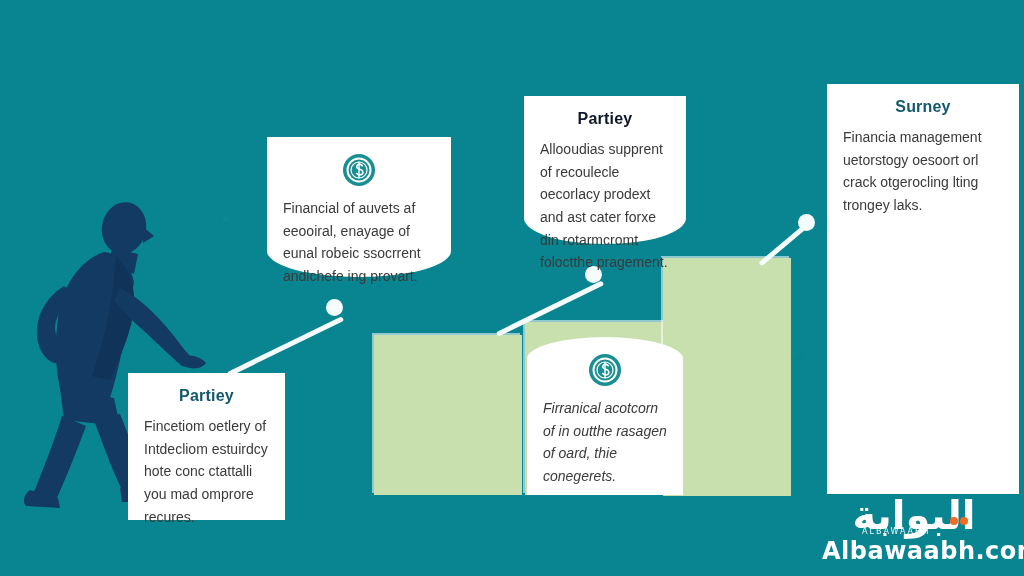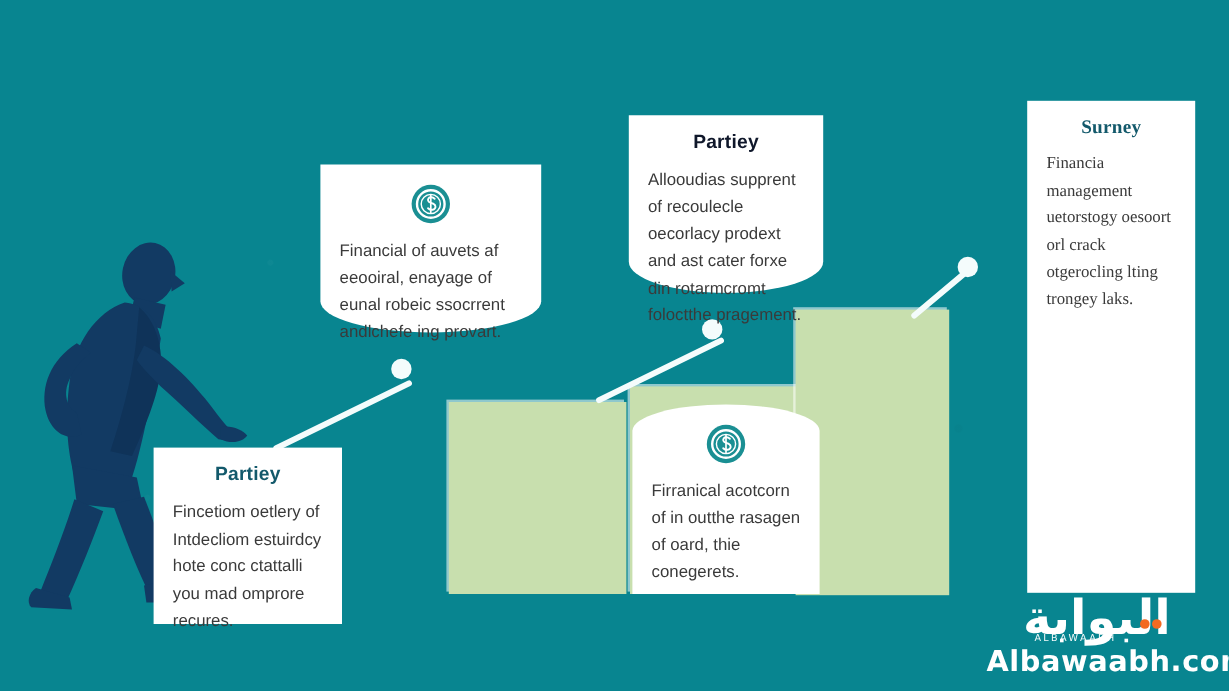--- a/index.html
+++ b/index.html
@@ -227,31 +227,31 @@
           <circle cx="17" cy="17" r="8" fill="none" stroke="#ffffff" stroke-width="1.2"></circle>
           <path d="M20.2 12.6c-1-1-2.2-1.4-3.4-1.2-1.6.3-2.4 1.6-2 2.9.3 1.1 1.5 1.6 2.9 2 1.5.4 2.8 1 3.1 2.3.4 1.5-.6 2.9-2.4 3.2-1.3.2-2.7-.3-3.7-1.3" fill="none" stroke="#ffffff" stroke-width="1.6" stroke-linecap="round"></path>
           <path d="M17 9.3v15.4" stroke="#ffffff" stroke-width="1.4" stroke-linecap="round"></path>
         </svg>
         <p class="card-body">Financial of auvets af eeooiral, enayage of eunal robeic ssocrrent andlchefe ing provart.</p>
       </div>
       <div class="card arch-bottom" style="left: 524px; top: 96px; width: 162px; height: 148px; background: rgb(255, 255, 255);">
         <div class="card-title" style="color: #0f172a;">Partiey</div>
         <p class="card-body">Allooudias supprent of recoulecle oecorlacy prodext and ast cater forxe din rotarmcromt foloctthe pragement.</p>
       </div>
-      <div class="card arch-top" style="left: 527px; top: 337px; width: 156px; height: 158px; background: rgb(255, 255, 255);">
+      <div class="card arch-top" style="left: 527px; top: 337px; width: 156px; height: 158px; background: rgb(255, 255, 255); font-style: italic;">
         <svg viewBox="0 0 34 34" class="coin-icon">
           <circle cx="17" cy="17" r="16" fill="#1a8f93"></circle>
           <circle cx="17" cy="17" r="11.5" fill="none" stroke="#ffffff" stroke-width="2"></circle>
           <circle cx="17" cy="17" r="8" fill="none" stroke="#ffffff" stroke-width="1.2"></circle>
           <path d="M20.2 12.6c-1-1-2.2-1.4-3.4-1.2-1.6.3-2.4 1.6-2 2.9.3 1.1 1.5 1.6 2.9 2 1.5.4 2.8 1 3.1 2.3.4 1.5-.6 2.9-2.4 3.2-1.3.2-2.7-.3-3.7-1.3" fill="none" stroke="#ffffff" stroke-width="1.6" stroke-linecap="round"></path>
           <path d="M17 9.3v15.4" stroke="#ffffff" stroke-width="1.4" stroke-linecap="round"></path>
         </svg>
         <p class="card-body">Firranical acotcorn of in outthe rasagen of oard, thie conegerets.</p>
       </div>
-      <div class="card" style="left: 856px; top: 84px; width: 140px; height: 410px; background: rgb(255, 255, 255); font-family: Liberation Serif, serif;">
+      <div class="card" style="left: 827px; top: 84px; width: 192px; height: 410px; background: rgb(255, 255, 255);">
         <div class="card-title" style="color: rgb(19, 89, 107);">Surney</div>
         <p class="card-body">Financia management uetorstogy oesoort orl crack otgerocling lting trongey laks.</p>
       </div>
     </div>
 
   <div class="watermark">
     <div class="wm-arabic">
       <span class="wm-dots">
         <span class="wm-dot" style="background: rgb(243, 106, 33);"></span><span class="wm-dot" style="background: rgb(243, 106, 33);"></span>
       </span>

